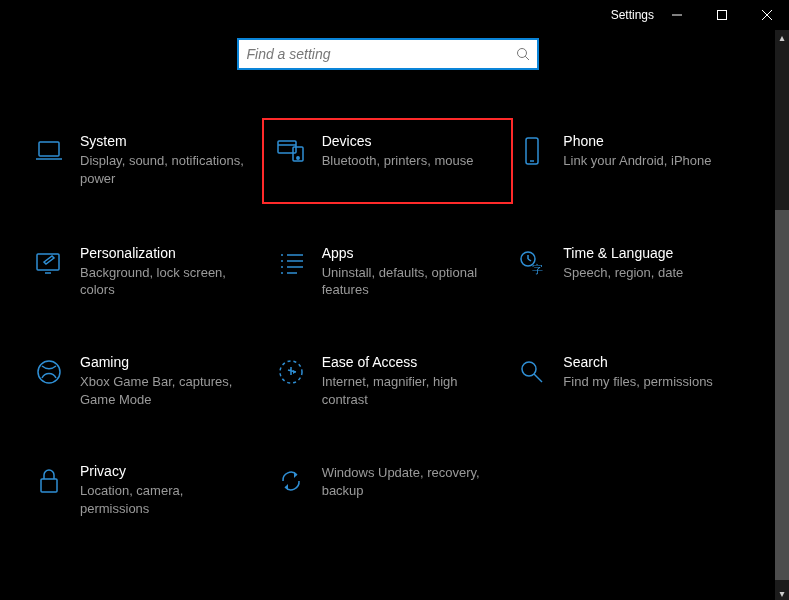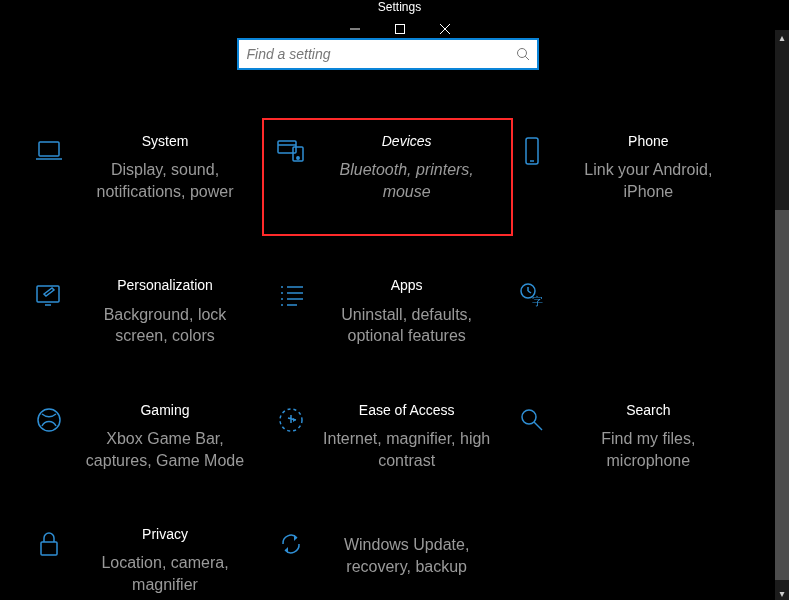--- a/index.html
+++ b/index.html
@@ -1,36 +1,36 @@
 <!DOCTYPE html>
 <html><head>
 <meta charset="utf-8">
 <style>
   * { box-sizing: border-box; margin: 0; padding: 0; }
   html, body { width: 789px; height: 600px; background: #000; color: #fff; font-family: "Segoe UI", Arial, sans-serif; overflow: hidden; }
   .window { width: 789px; height: 600px; position: relative; background: #000; }
-  .titlebar { height: 30px; display: flex; align-items: center; justify-content: flex-start; padding-left: 10px; flex-direction: column; }
+  .titlebar { height: 30px; display: flex; align-items: center; justify-content: flex-end; padding-left: 10px; }
   .titlebar .title { font-size: 12px; color: #fff; }
   .wbuttons { display: flex; }
   .wbtn { width: 45px; height: 30px; display: flex; align-items: center; justify-content: center; color: #fff; }
   .wbtn svg { stroke: #fff; }
   .content-area { position: absolute; top: 30px; left: 0; right: 14px; bottom: 0; overflow: hidden; }
   .search-wrap { display: flex; justify-content: center; margin-top: 8px; margin-bottom: 58px; }
   .search { width: 302px; height: 32px; background: #fff; border: 2px solid #0a84d8; position: relative; display: flex; align-items: center; }
   .search input { flex: 1; border: none; outline: none; font-size: 14px; padding: 0 8px; color: #c2410c; background: transparent; font-family: inherit; font-style: italic; }
   .search input::placeholder { color: #777; font-style: italic; }
   .search .sicon { width: 28px; display:flex; align-items:center; justify-content:center; }
   .grid { display: grid; grid-template-columns: repeat(3, 1fr); column-gap: 10px; row-gap: 46px; padding: 0 30px 0 30px; }
   .tile { display: flex; align-items: flex-start; gap: 14px; cursor: default; padding: 4px 2px; }
-  .tile.highlighted { outline: 2px solid #ff2a2a; outline-offset: 8px; padding-bottom: 24px; font-style: italic; }
+  .tile.highlighted { outline: 2px solid #ff2a2a; outline-offset: 8px; padding-bottom: 24px; }
   .icon-slot { width: 34px; height: 34px; flex: 0 0 34px; display:flex; align-items:center; justify-content:center; color:#2f8fd5; margin-top:2px; }
   .icon-slot svg { stroke: #2f8fd5; fill: none; stroke-width: 1.5; }
-  .tile-text { display:flex; flex-direction:column; max-width: 170px; text-align: center; }
+  .tile-text { display:flex; flex-direction:column; max-width: 170px; }
   .tile-title { font-size: 14px; color: #fff; line-height: 1.3; }
-  .tile-desc { font-size: 16px; color: #9a9a9a; line-height: 1.35; margin-top: 9px; }
+  .tile-desc { font-size: 13px; color: #9a9a9a; line-height: 1.35; margin-top: 2px; }
   
   .vscroll { position:absolute; top:30px; right:0; bottom:0; width:14px; background:#1c1c1c; }
   .vthumb { position:absolute; right:0; width:14px; background:#4d4d4d; }
   .varrow { position:absolute; right:0; width:14px; height:14px; display:flex; align-items:center; justify-content:center; color:#ccc; font-size:10px; }
 </style>
 </head>
 <body>
 
 <div class="window">
 
@@ -150,20 +150,24 @@
 
       <div class="tile">
         <span class="icon-slot">
           <svg width="28" height="28" viewBox="0 0 28 28">
               <circle cx="10" cy="10" r="7"></circle>
               <line x1="10" y1="6" x2="10" y2="10"></line>
               <line x1="10" y1="10" x2="13" y2="12"></line>
               <text x="14" y="24" font-size="11" fill="#2f8fd5" stroke="none">字</text>
             </svg>
         </span>
+        <div class="tile-text">
+          <span class="tile-title">Time &amp; Language</span>
+          <span class="tile-desc">Speech, region, date</span>
+        </div>
       </div>
 
       <div class="tile">
         <span class="icon-slot">
           <svg width="28" height="28" viewBox="0 0 28 28">
               <circle cx="14" cy="14" r="11"></circle>
               <path d="M7 8 C12 12 16 12 21 8"></path>
               <path d="M7 20 C10 14 18 14 21 20"></path>
             </svg>
         </span>
@@ -189,34 +193,34 @@
 
       <div class="tile">
         <span class="icon-slot">
           <svg width="28" height="28" viewBox="0 0 28 28">
               <circle cx="11" cy="11" r="7"></circle>
               <line x1="16" y1="16" x2="24" y2="24"></line>
             </svg>
         </span>
         <div class="tile-text">
           <span class="tile-title">Search</span>
-          <span class="tile-desc">Find my files, microphone</span>
+          <span class="tile-desc">Find my files, permissions</span>
         </div>
       </div>
 
       <div class="tile">
         <span class="icon-slot">
           <svg width="24" height="28" viewBox="0 0 24 28">
               <rect x="4" y="12" width="16" height="13" rx="1"></rect>
               <path d="M7 12 V8 a5 5 0 0 1 10 0 V12"></path>
             </svg>
         </span>
         <div class="tile-text">
           <span class="tile-title">Privacy</span>
-          <span class="tile-desc">Location, camera, magnifier</span>
+          <span class="tile-desc">Location, camera, permissions</span>
         </div>
       </div>
 
       <div class="tile">
         <span class="icon-slot">
           <svg width="28" height="28" viewBox="0 0 28 28">
               <path d="M6 14 A8 8 0 0 1 20 8"></path>
               <polygon points="20,8 17,5 17,11" fill="#2f8fd5" stroke="none"></polygon>
               <path d="M22 14 A8 8 0 0 1 8 20"></path>
               <polygon points="8,20 11,23 11,17" fill="#2f8fd5" stroke="none"></polygon>

